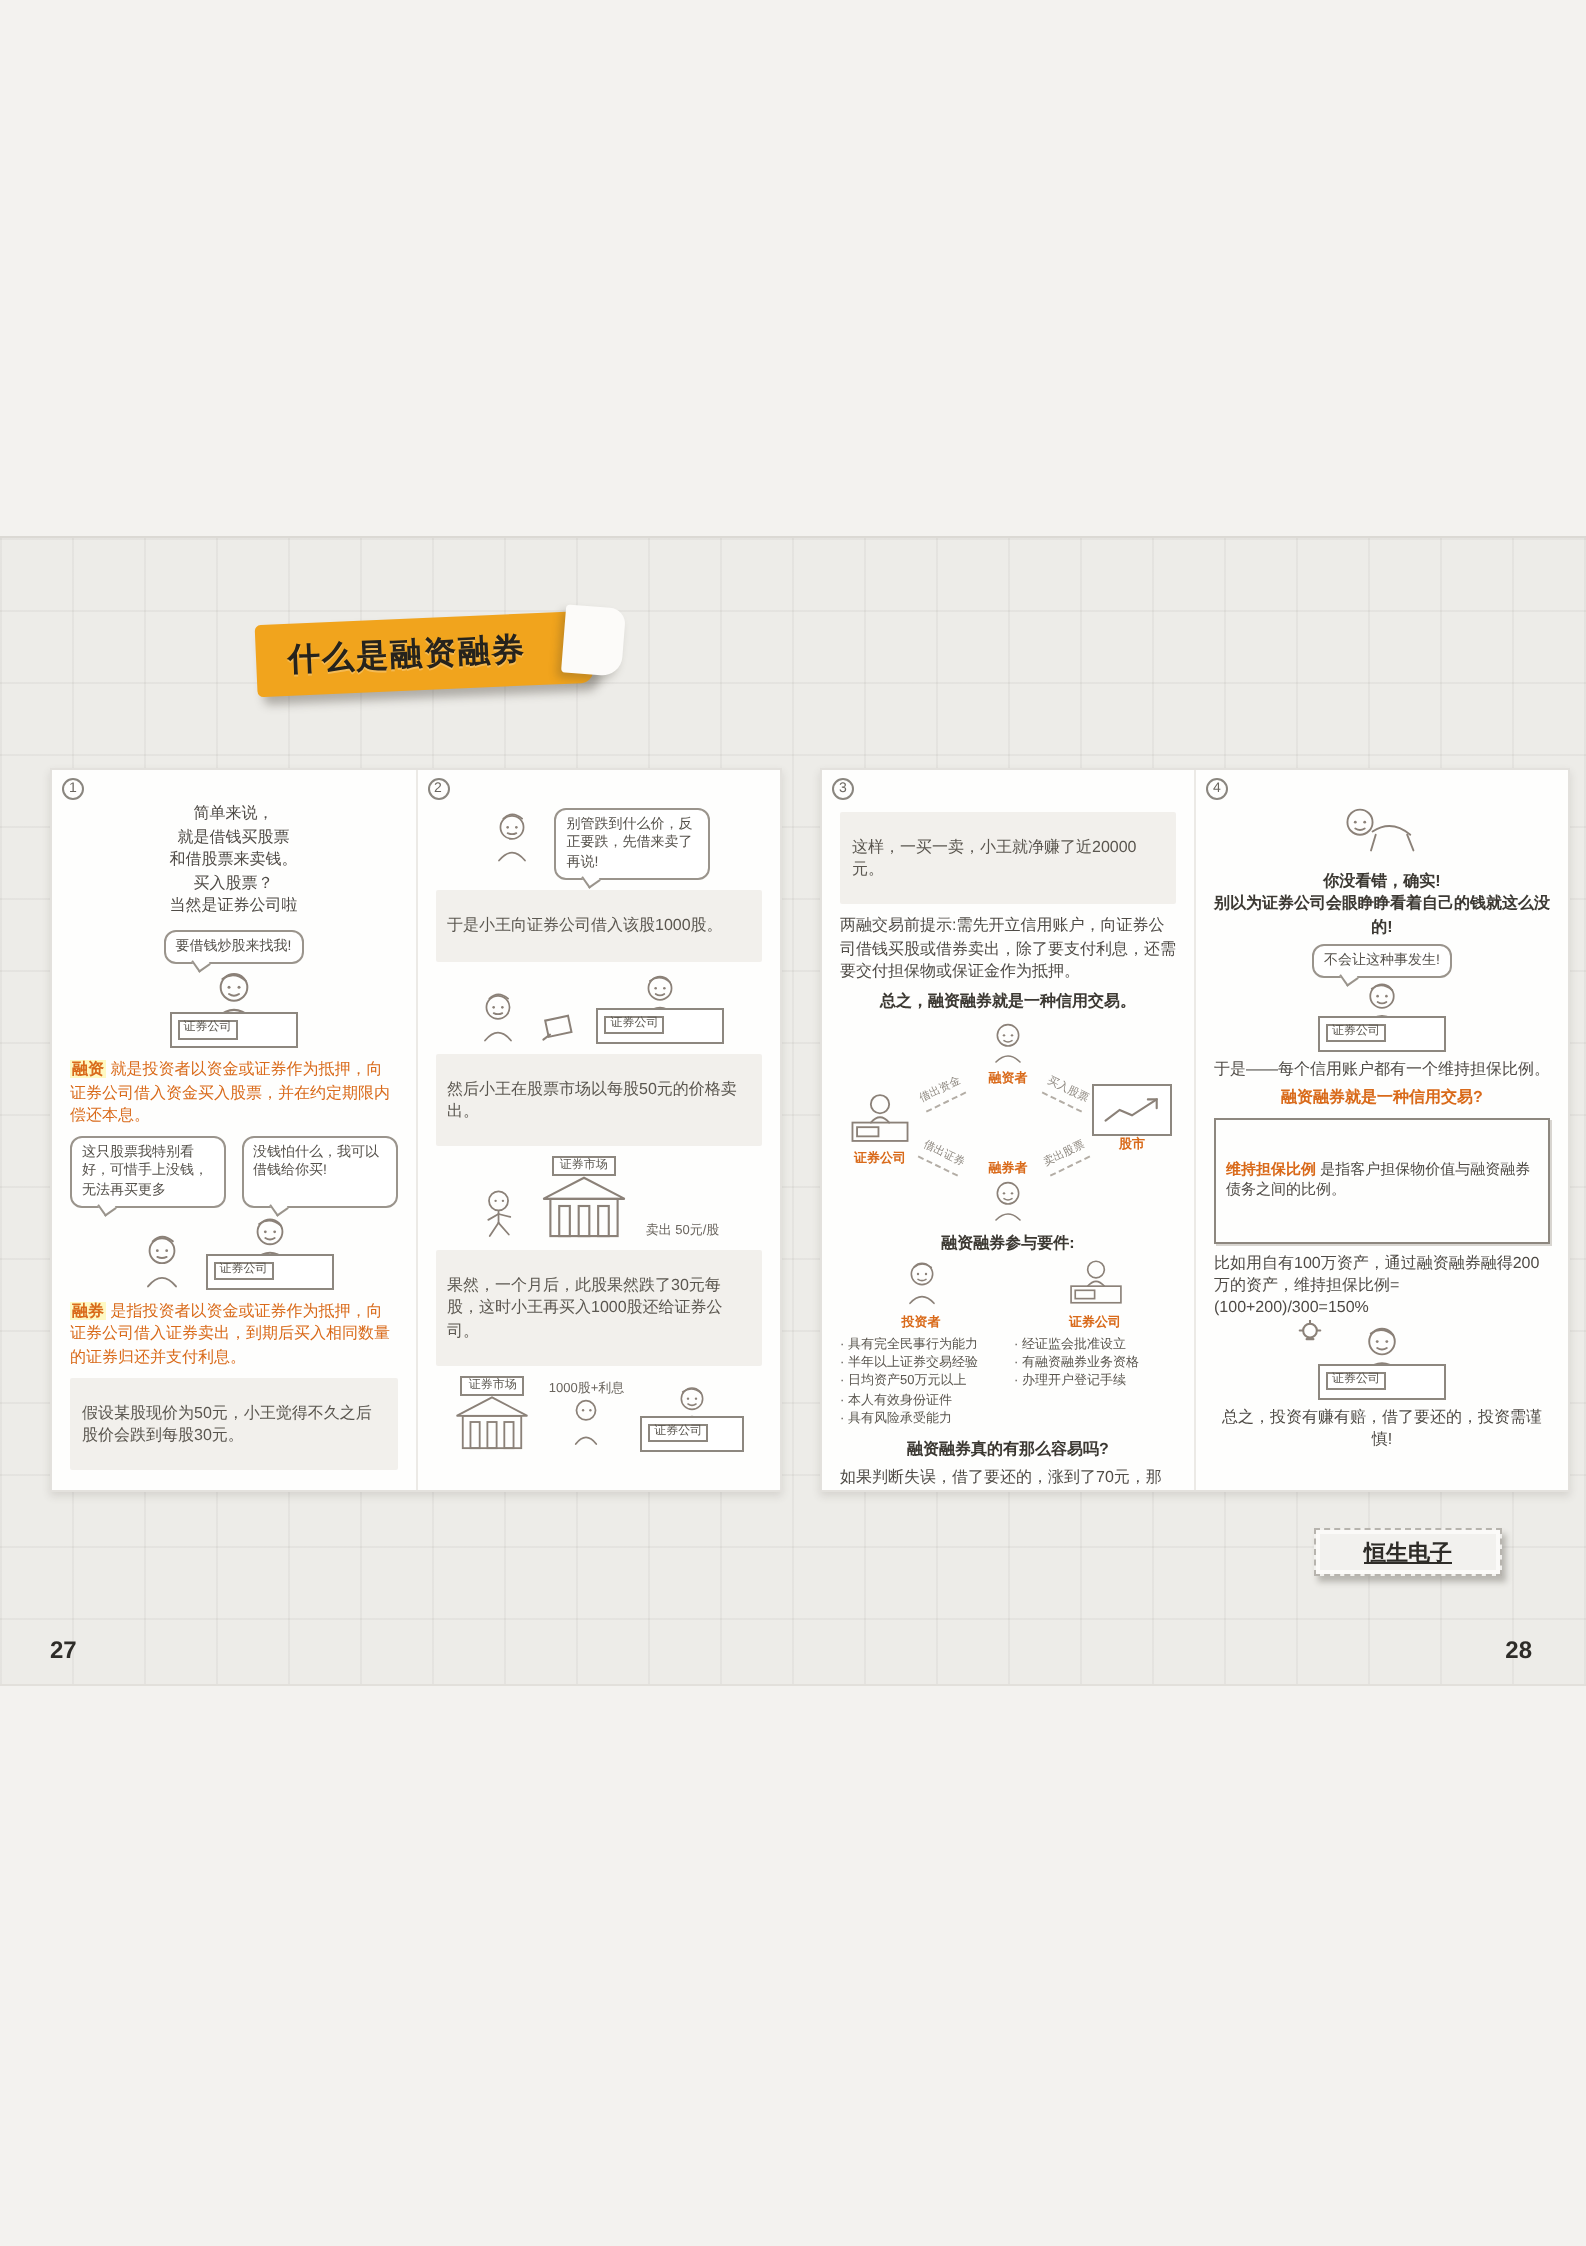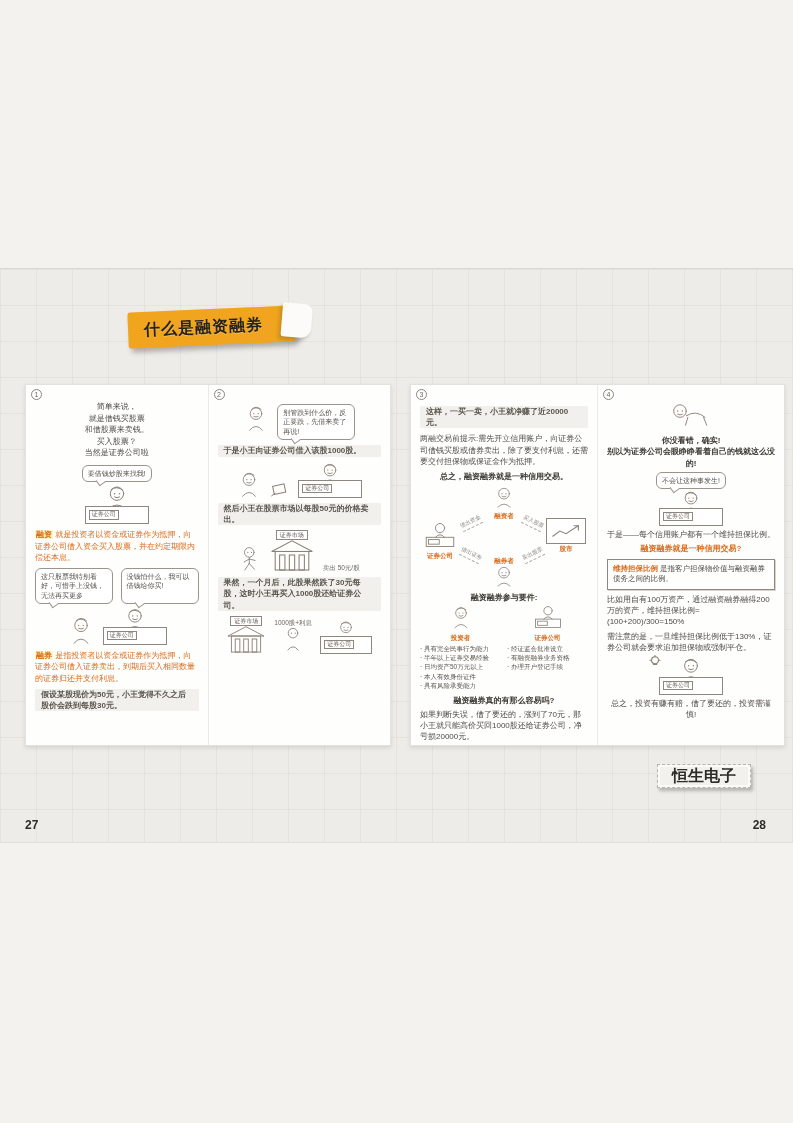--- a/index.html
+++ b/index.html
@@ -53,23 +53,22 @@
   }
   .panel + .panel { border-left:1px solid #eceae6; }
   .pnum {
     position:absolute; top:4px; left:5px; width:11px; height:11px;
     border:1px solid #8a867f; border-radius:50%;
     font-size:7px; line-height:10px; text-align:center; color:#6a665f;
   }
   .ctr { text-align:center; }
   .intro div { line-height:1.45; }
   .gbox {
-    background:#f2f0ec; padding:0 6px; margin:5px 0; border-radius:1px;
+    background:#f2f0ec; padding:12px 6px; margin:5px 0; border-radius:1px;
     color:#5a564f;
-    font-weight:bold;
   }
   .odef { color:#d96a1a; margin:5px 0; }
   .odef b { background:#fef9c3; padding:0 1px; }
   .otext { color:#d96a1a; }
   .boldline { font-weight:bold; color:#3c3933; }
   
   svg.doodle { stroke:#8b8178; stroke-width:1.2; fill:none; stroke-linecap:round; }
   svg.doodle .fill { fill:#8b8178; stroke:none; }
   .scene { display:flex; align-items:flex-end; justify-content:center; gap:8px; margin:3px 0; }
   .deskwrap { display:flex; flex-direction:column; align-items:center; }
@@ -117,32 +116,32 @@
   .arr-br { right:44px; bottom:30px; transform:rotate(-26deg); }
   .monitor { width:40px; height:26px; border:1px solid #8d877f; background:#fff;
              display:flex; align-items:center; justify-content:center; }
   
   .reqrow { display:flex; gap:6px; margin:2px 0; }
   .reqcol { flex:1; text-align:center; }
   .reqcol .items { text-align:left; font-size:6.5px; line-height:1.45; color:#5a564f; margin-top:2px; }
   .reqcol .items div::before { content:"· "; }
   
   .defbox {
-    border:1px solid #8d877f; padding:4px 5px; margin:4px 0; font-size:7.5px;
+    border:1px solid #8d877f; padding:20px 5px; margin:4px 0; font-size:7.5px;
     box-shadow:1px 1px 0 #d8d5d0;
   }
   
   .pageno { position:absolute; bottom:10px; font-size:12px; font-weight:bold; color:#2e2c28; }
   .pageno-left { left:25px; } .pageno-right { right:27px; }
   .logo-btn {
     position:absolute; right:42px; bottom:54px; width:94px; height:24px;
     background:#f2f1ee; border:1px dashed #b7b4ae;
     box-shadow:2px 3px 3px rgba(60,55,45,.3), inset 0 0 0 2px #fbfaf8;
     display:flex; align-items:center; justify-content:center;
-    font-size:16px; font-weight:bold; color:#2e2c28; cursor:pointer;
+    font-size:11px; font-weight:bold; color:#2e2c28; cursor:pointer;text-decoration:underline;
   }
 </style>
 </head>
 <body>
 
 <div id="canvas">
   <div class="board">
 
     <div class="banner">
       <div class="curl"></div>
@@ -444,21 +443,20 @@
             </div>
           </div>
         </div>
         <div>于是——每个信用账户都有一个维持担保比例。</div>
         <div class="ctr otext" style="font-weight:bold; margin:3px 0;">融资融券就是一种信用交易?</div>
         <div class="defbox">
           <b class="otext">维持担保比例</b>
           <span>是指客户担保物价值与融资融券债务之间的比例。</span>
         </div>
         <div>比如用自有100万资产，通过融资融券融得200万的资产，维持担保比例=(100+200)/300=150%</div>
-        <div style="margin-top:4px;">需注意的是，一旦维持担保比例低于130%，证券公司就会要求追加担保物或强制平仓。</div>
         <div class="scene">
           <div class="deskwrap" style="position:relative;">
             <svg class="doodle" width="12" height="14" viewBox="0 0 14 16" style="position:absolute; left:-10px; top:-2px;">
               <circle cx="7" cy="6" r="4"></circle>
                 <path d="M5 11 h4"></path>
                 <path d="M7 0 v2 M1 6 h2 M11 6 h2"></path>
             </svg>
             <svg class="doodle" width="30" height="24" viewBox="0 0 36 30">
               <circle cx="18" cy="11" r="8"></circle>
                 <path d="M11 6 q7 -5 14 1"></path>

